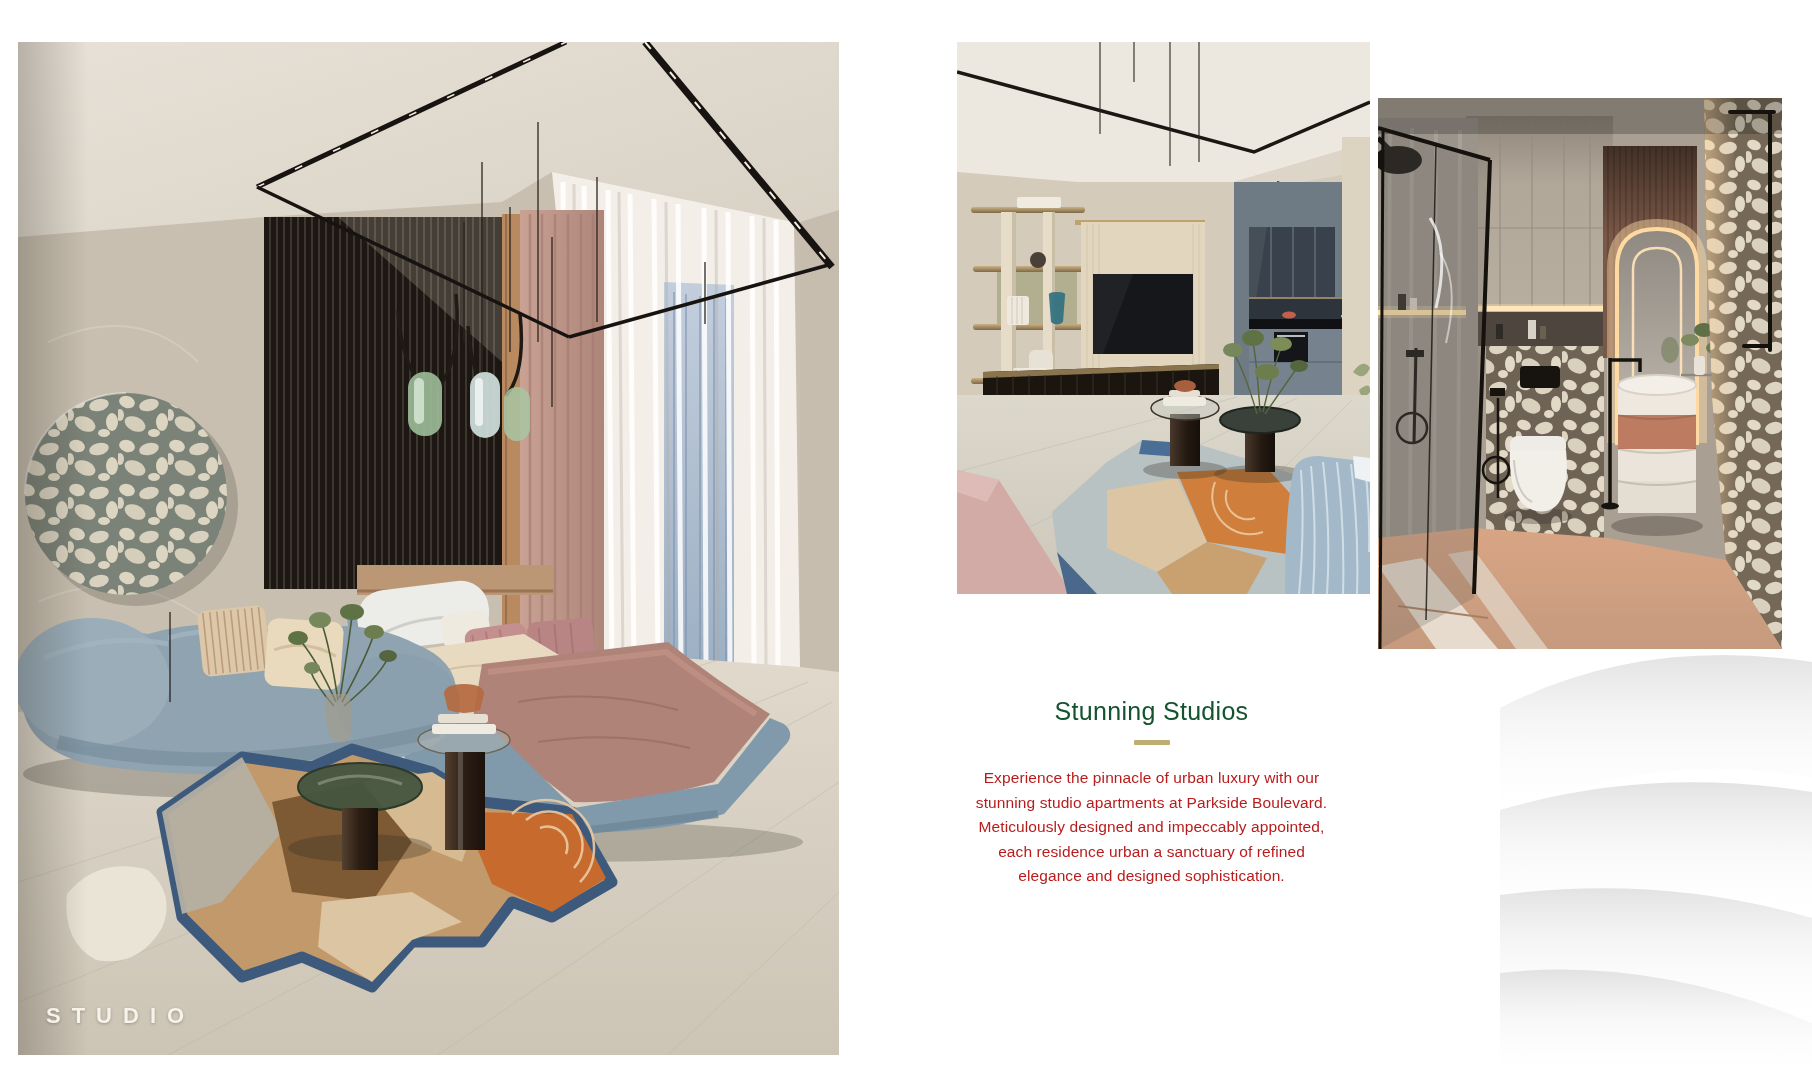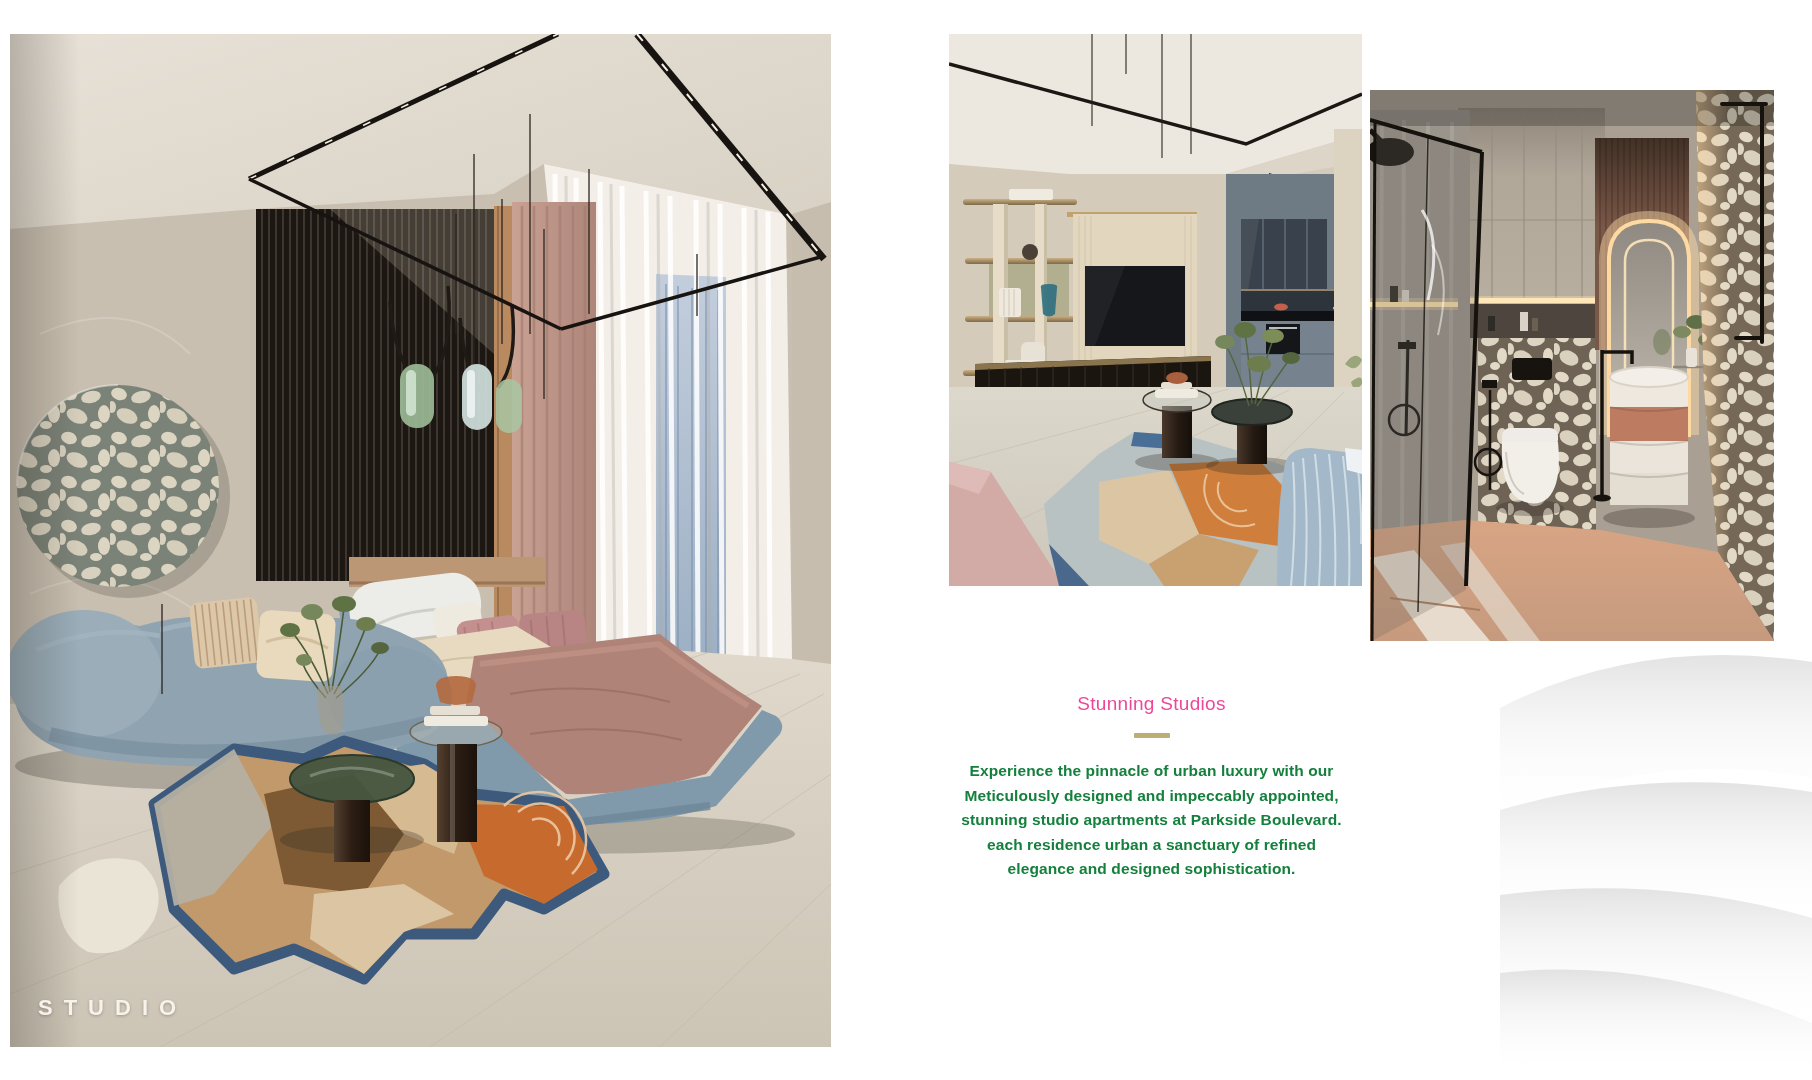--- a/index.html
+++ b/index.html
@@ -1,36 +1,36 @@
 <!DOCTYPE html>
 <html><head>
 <meta charset="utf-8">
 <style>
   html,body{margin:0;padding:0;}
   body{
     width:1812px;height:1080px;background:#ffffff;overflow:hidden;position:relative;
     font-family:"Liberation Sans", sans-serif;
   }
-  figure{margin:4px;padding:0;}
+  figure{margin:12px;padding:0;}
   .photo{position:absolute;overflow:hidden;background:#d8d2c6;}
   .photo svg{display:block;width:100%;height:100%;}
   .photo-left{left:6px;top:30px;width:821px;height:1013px;}
   .photo-living{left:945px;top:30px;width:413px;height:552px;}
   .photo-bath{left:1366px;top:86px;width:404px;height:551px;}
   .studio-label{
     position:absolute;left:28px;bottom:26px;
     color:#f7f2ea;font-size:22px;font-weight:bold;letter-spacing:11px;
     text-shadow:0 1px 3px rgba(60,50,40,.35);
   }
   .text-block{position:absolute;left:945px;top:684px;width:413px;text-align:center;}
   .text-block h2{
-    margin:4px;font-size:19px;line-height:32px;font-weight:500;color:#ec4899;letter-spacing:.3px;
+    margin:11px;font-size:25px;line-height:32px;font-weight:500;color:#14532d;letter-spacing:.3px;
   }
   .divider{width:36px;height:5px;margin:13px auto 21px auto;border-radius:1px;}
-  .paragraph{font-size:15.5px;line-height:24.6px;color:#15803d;letter-spacing:.1px;font-weight:bold;}
+  .paragraph{font-size:15.5px;line-height:24.6px;color:#b91c1c;letter-spacing:.1px;}
   .corner-waves{position:absolute;right:0;bottom:0;width:312px;height:452px;}
 </style>
 </head>
 <body>
 
 <figure class="photo photo-left">
   <svg viewBox="0 0 821 1013" preserveAspectRatio="none">
     <defs>
       <linearGradient id="ceilG" x1="0" y1="0" x2="1" y2="1">
         <stop offset="0" stop-color="#e8e1d7"></stop>
@@ -617,22 +617,22 @@
 
     <rect x="0" y="0" width="404" height="36" fill="rgba(30,28,25,.28)"></rect>
   </svg>
 </figure>
 
 <section class="text-block">
   <h2>Stunning Studios</h2>
   <div class="divider" style="background: rgb(191, 174, 116);"></div>
   <div class="paragraph">
       <div>Experience the pinnacle of urban luxury with our</div>
+      <div>stunning studio apartments at Parkside Boulevard.</div>
       <div>Meticulously designed and impeccably appointed,</div>
-      <div>stunning studio apartments at Parkside Boulevard.</div>
       <div>each residence urban a sanctuary of refined</div>
       <div>elegance and designed sophistication.</div>
     </div>
 </section>
 
 <svg class="corner-waves" viewBox="0 0 312 452" preserveAspectRatio="none">
   <defs>
     <linearGradient id="wave" x1="0" y1="0" x2="0" y2="1">
       <stop offset="0" stop-color="#dedede" stop-opacity=".85"></stop>
       <stop offset=".45" stop-color="#f0f0f0" stop-opacity=".5"></stop>

